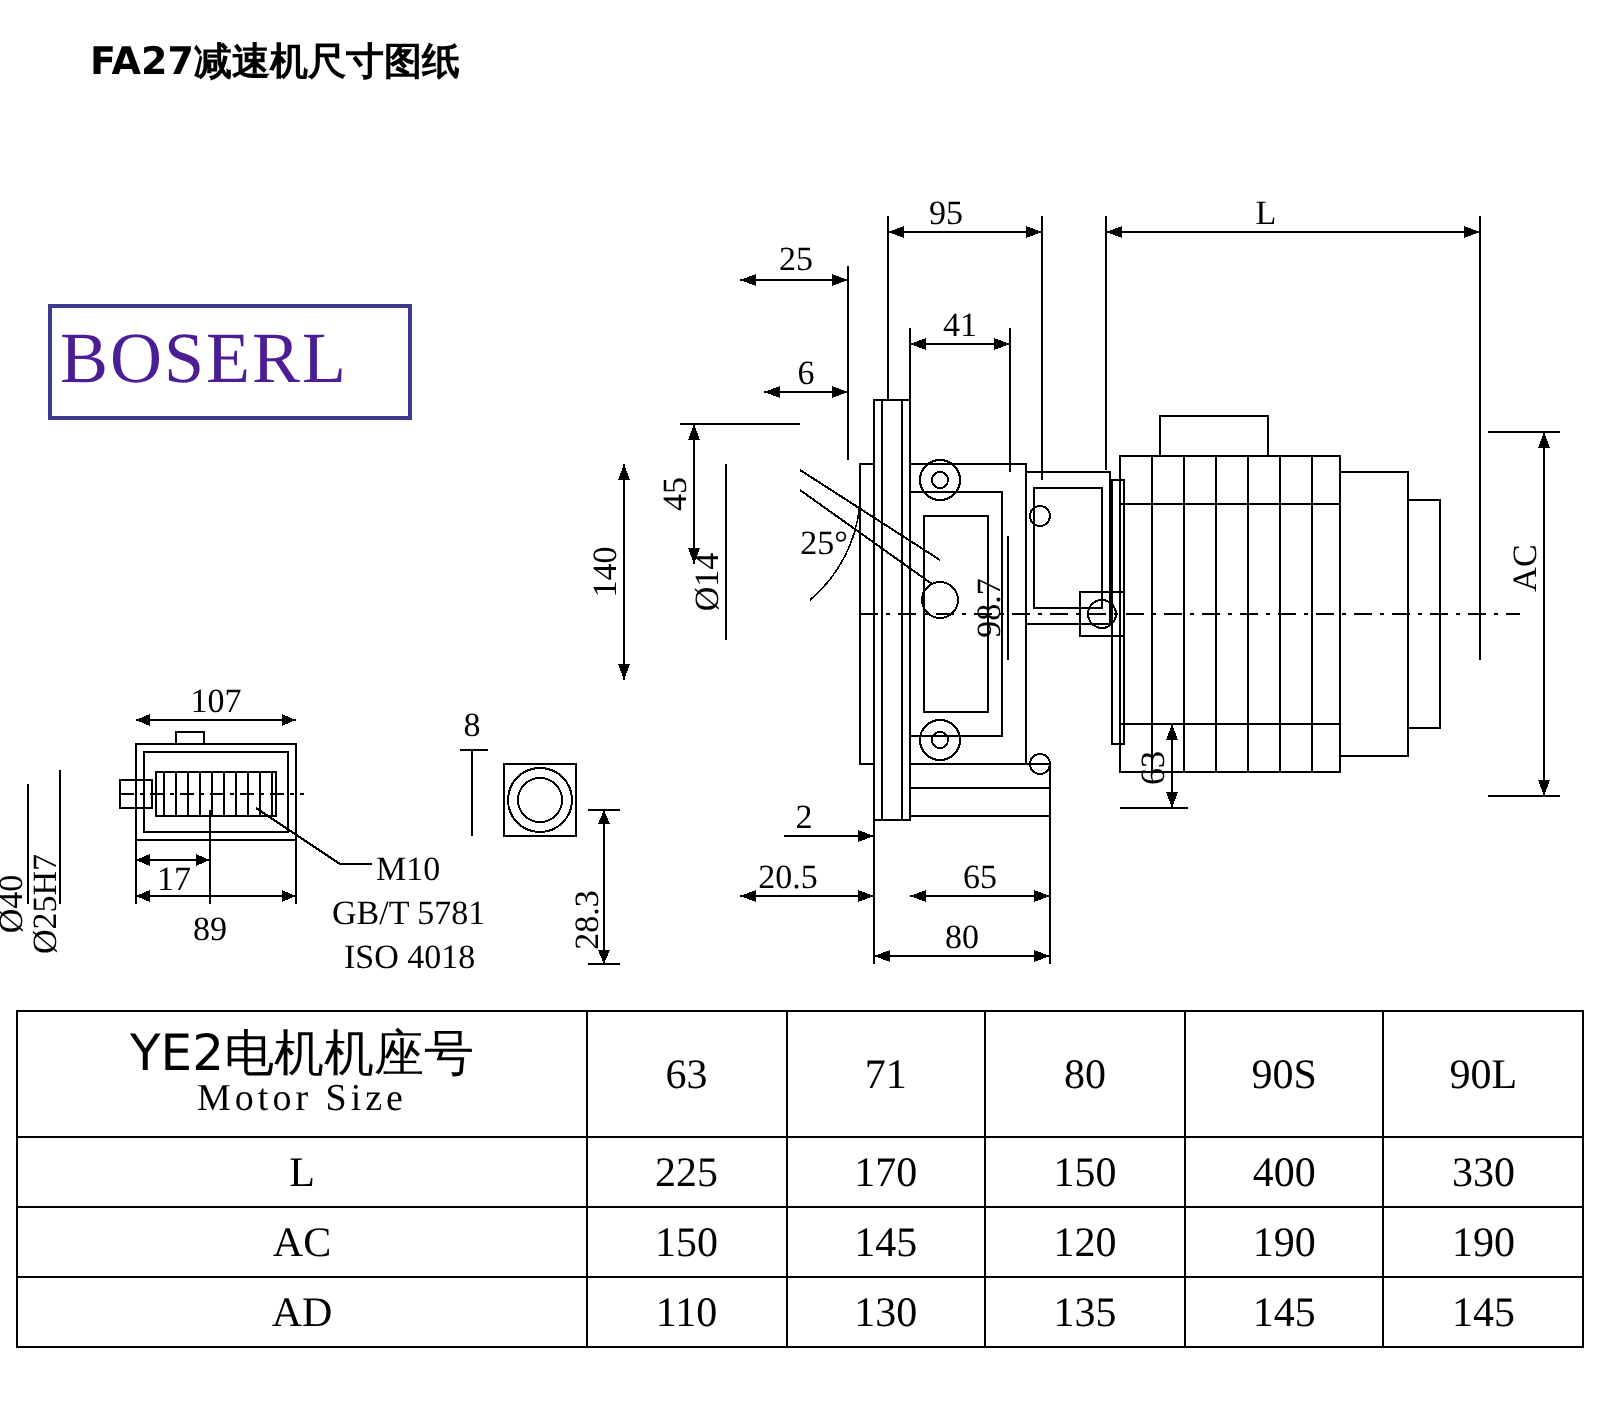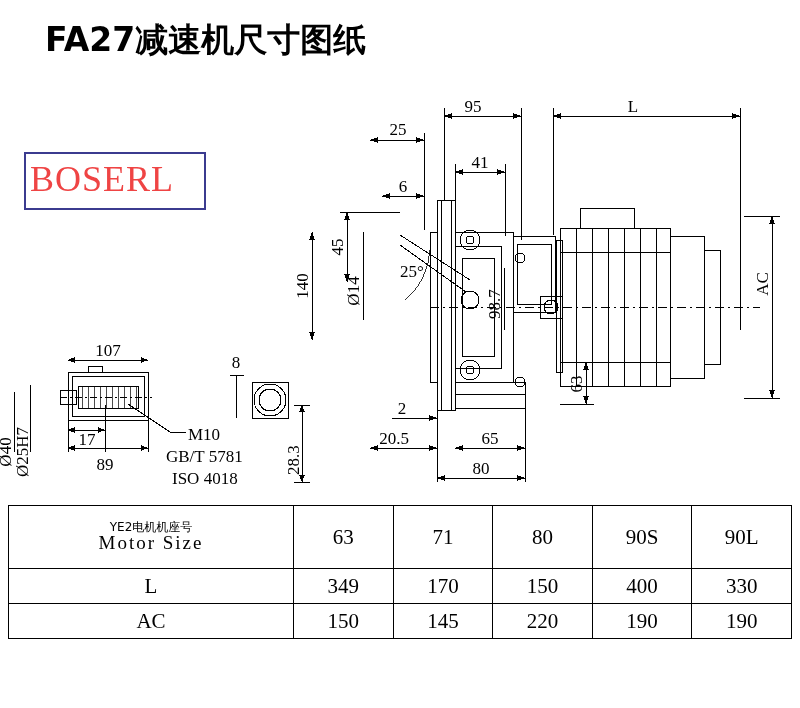--- a/index.html
+++ b/index.html
@@ -10,36 +10,36 @@
     color:#000;
     position:relative;
     overflow:hidden;
   }
   #page{position:absolute;left:0;top:0;width:800px;height:708px;}
 
   .title{
     position:absolute;left:45px;top:18px;
     font-family:"DejaVu Sans", sans-serif;
     font-weight:bold;
-    font-size:33px;
+    font-size:19px;
     letter-spacing:0px;
     white-space:nowrap;
   }
 
   
   .logo-box{
     position:absolute;left:24px;top:152px;width:182px;height:58px;
     border:2px solid #3b3b8f;
     box-sizing:border-box;
   }
   .logo-text{
     position:absolute;left:30px;top:158px;
     font-family:"Liberation Serif", serif;
     font-size:36px;
-    color:#ef4444;
+    color:#4c1d95;
     letter-spacing:1px;
     font-weight:normal;
   }
 
   
   svg.layer{position:absolute;left:0;top:0;width:800px;height:708px;}
 
   
   .table-wrap{
     position:absolute;left:8px;top:505px;width:784px;
@@ -55,21 +55,21 @@
     font-size:21px;
     font-family:"Liberation Serif", serif;
     height:34px;
     padding:0;
   }
   table.spec td.head-cell{
     width:284px;
     line-height:1.05;
     font-size:20px;
   }
-  .cn-line{font-family:"DejaVu Sans", sans-serif;font-size:12px;}
+  .cn-line{font-family:"DejaVu Sans", sans-serif;font-size:25px;}
   .en-line{font-family:"Liberation Serif", serif;font-size:19px;letter-spacing:2px;}
   table.spec tr.first td{height:62px;}
   .rowlabel{font-size:21px;}
   svg text{font-family:"Liberation Serif", serif;}
 </style>
 </head>
 <body>
 
 <div id="page">
 
@@ -291,31 +291,39 @@
           <div class="en-line">Motor Size</div>
         </td>
         <td>63</td>
         <td>71</td>
         <td>80</td>
         <td>90S</td>
         <td>90L</td>
       </tr>
       <tr>
         <td class="rowlabel">L</td>
-        <td>349</td>
+        <td>225</td>
         <td>170</td>
         <td>150</td>
         <td>400</td>
         <td>330</td>
       </tr>
       <tr>
         <td class="rowlabel">AC</td>
         <td>150</td>
         <td>145</td>
-        <td>220</td>
+        <td>120</td>
         <td>190</td>
         <td>190</td>
+      </tr>
+      <tr>
+        <td class="rowlabel">AD</td>
+        <td>110</td>
+        <td>130</td>
+        <td>135</td>
+        <td>145</td>
+        <td>145</td>
       </tr>
     </tbody>
       </table>
   </div>
 
 </div>
 
 </body></html>

